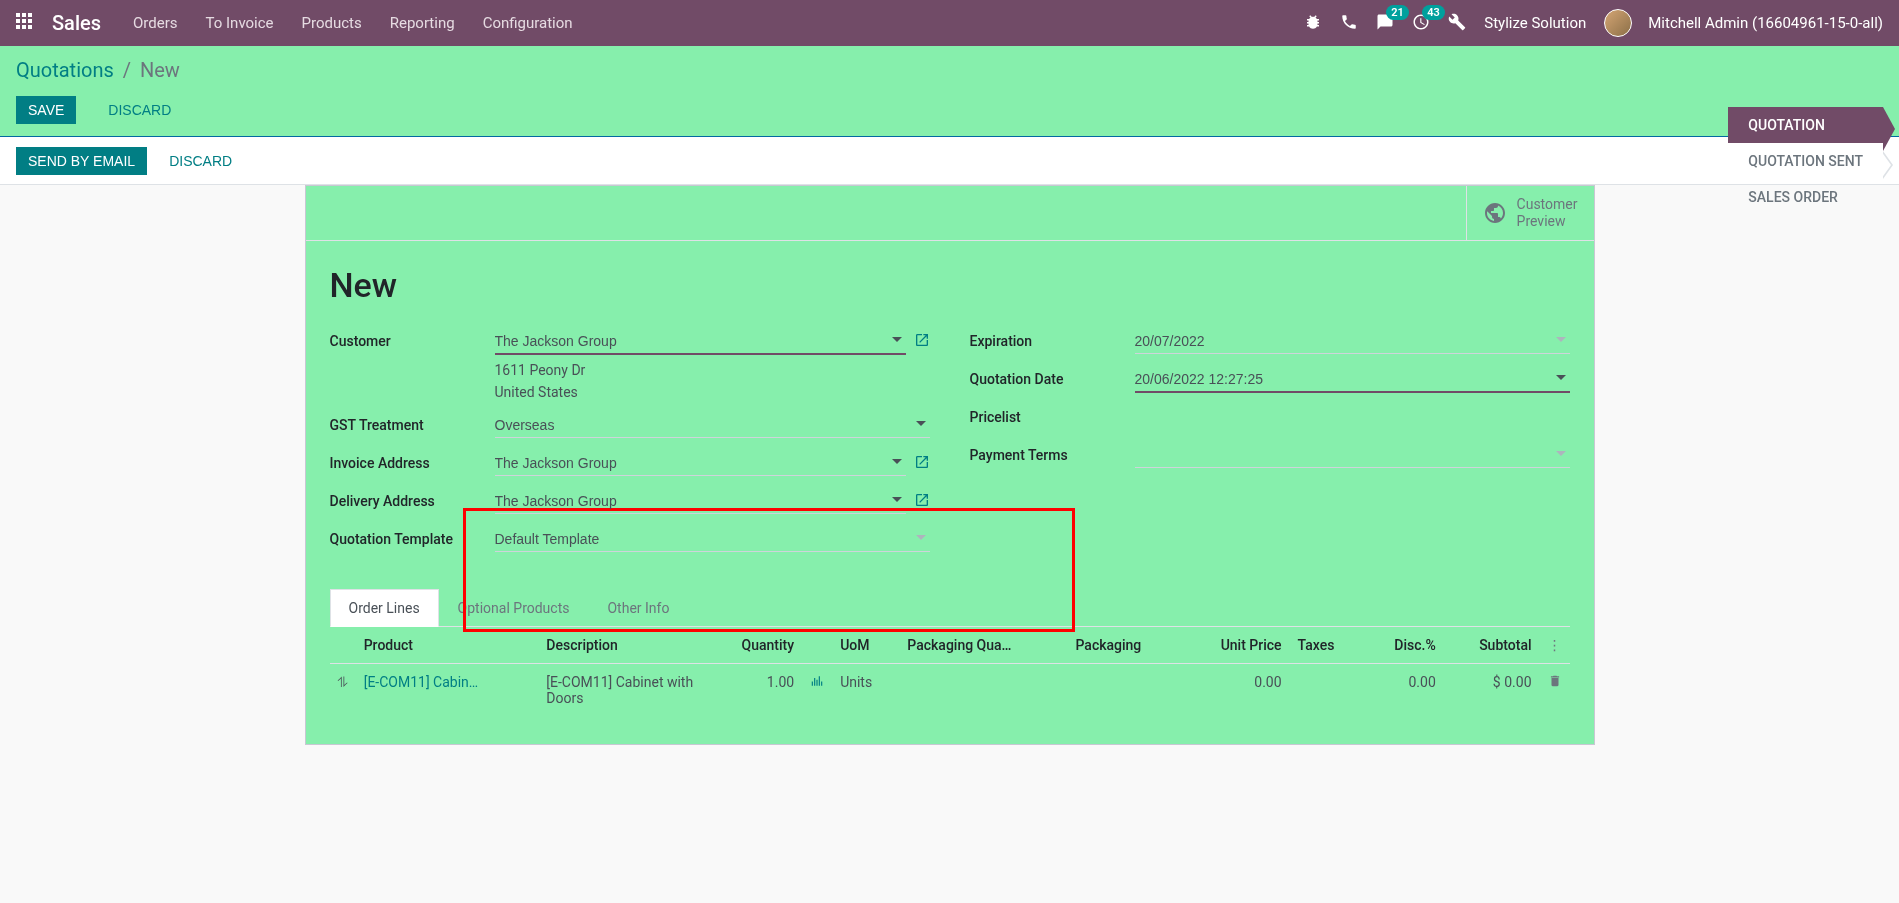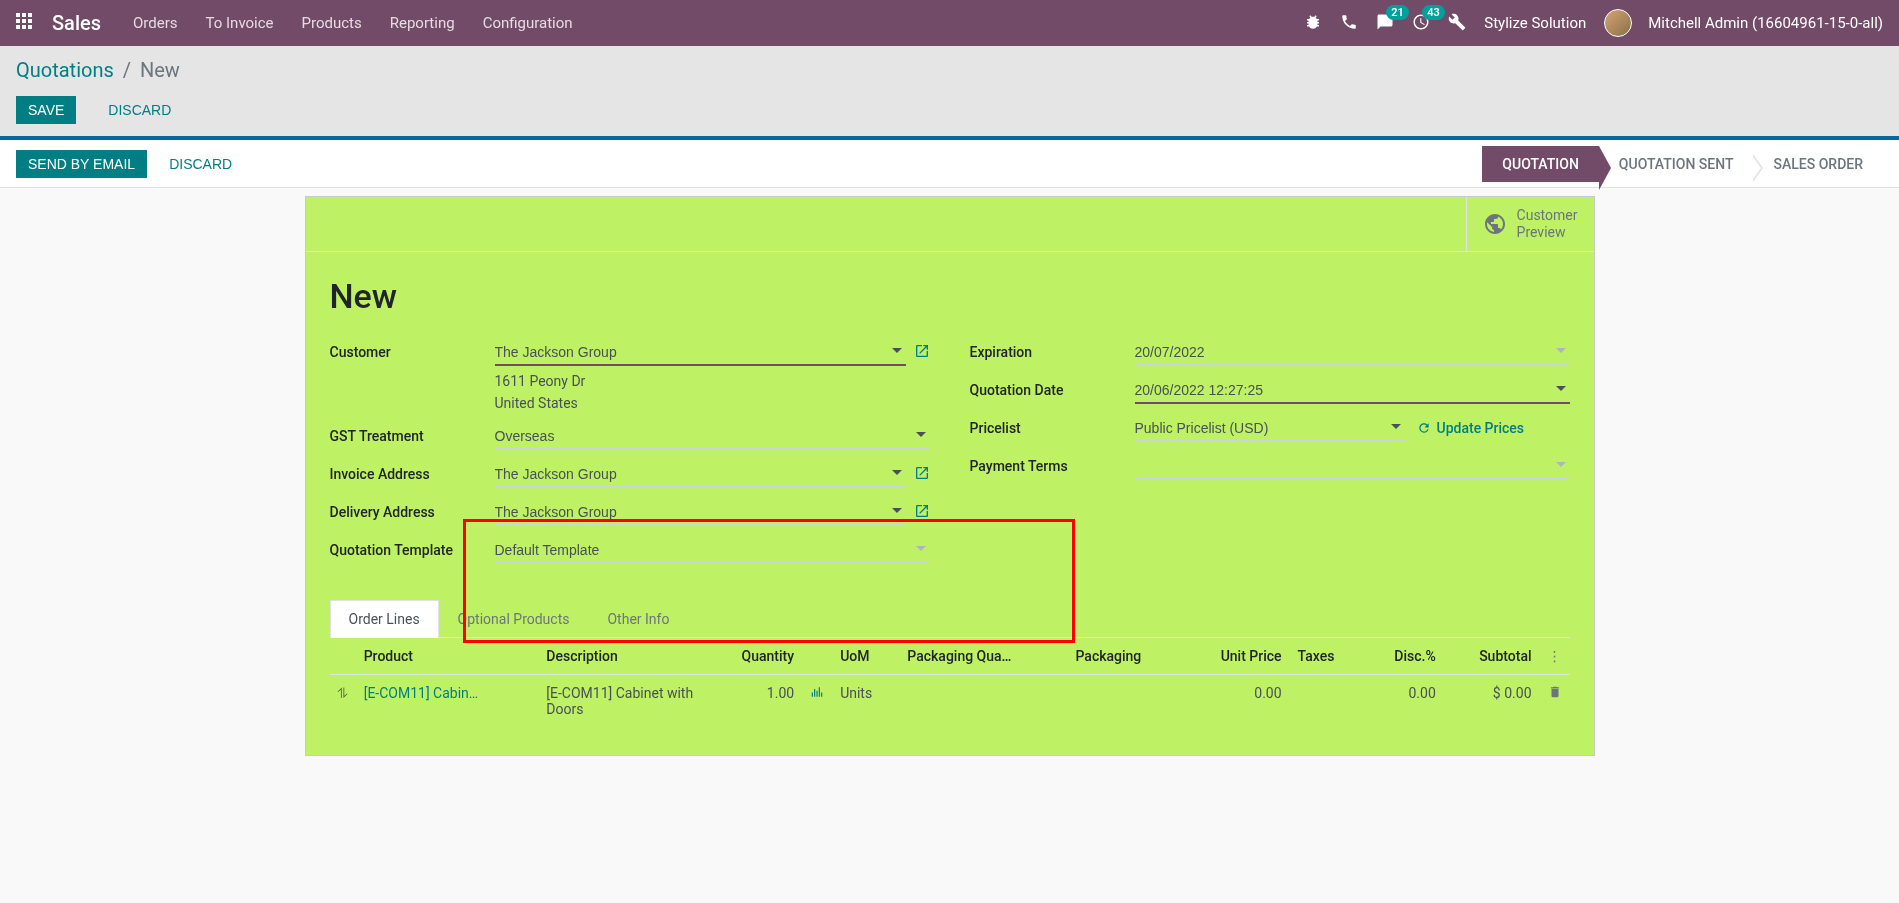--- a/index.html
+++ b/index.html
@@ -14,43 +14,43 @@
   .topnav-menu a { color: #e6dbe2; text-decoration: none; font-size: 15px; }
   .topnav-right { margin-left: auto; display: flex; align-items: center; gap: 18px; }
   .icon-btn { color: #fff; cursor: pointer; position: relative; }
   .icon-btn svg { width: 18px; height: 18px; fill: #fff; }
   .badge { position: absolute; top: -8px; left: 10px; background: #00a09d; color: #fff; font-size: 11px; padding: 1px 5px; border-radius: 9px; font-weight: 600; }
   .company { color: #fff; font-size: 15px; }
   .user { display: flex; align-items: center; gap: 16px; color: #fff; font-size: 15px; }
   .avatar { width: 28px; height: 28px; border-radius: 50%; background: linear-gradient(135deg,#d4a574,#8b6f47); border: 1px solid #fff; }
   
   
-  .control-panel { background: #e5e5e5; border-bottom: 4px solid #0369a1; padding: 12px 24px 0 16px; }
+  .control-panel { background: #86efac; border-bottom: 1px solid #0369a1; padding: 12px 24px 0 16px; }
   .breadcrumb { font-size: 20px; margin-bottom: 14px; }
   .breadcrumb a { color: #017e84; text-decoration: none; }
   .breadcrumb .sep { color: #6c757d; margin: 0 4px; }
   .breadcrumb .current { color: #6c757d; }
   .cp-buttons { display: flex; gap: 20px; margin-bottom: 12px; }
   .btn { padding: 6px 12px; font-size: 14px; border: none; cursor: pointer; font-weight: 500; }
   .btn-primary { background: #017e84; color: #fff; }
   .btn-secondary { background: transparent; color: #017e84; }
   
   
   .statusbar-wrap { background: #fff; border-bottom: 1px solid #dee2e6; display: flex; align-items: center; padding: 0 16px; height: 48px; }
   .statusbar-left { display: flex; gap: 10px; }
-  .statusbar-right { margin-left: auto; display: flex; }
+  .statusbar-right { margin-left: auto; display: flex; flex-direction: column; }
   .status-step { padding: 10px 20px; position: relative; color: #6c757d; font-size: 14px; font-weight: 500; cursor: pointer; }
   .status-step.active { background: #714b67; color: #fff; }
   .status-step.active::after { content: ""; position: absolute; right: -12px; top: 0; border-top: 22px solid transparent; border-bottom: 22px solid transparent; border-left: 12px solid #714b67; }
   .status-step.inactive::after { content: ""; position: absolute; right: -10px; top: 8px; border-top: 14px solid transparent; border-bottom: 14px solid transparent; border-left: 10px solid #dee2e6; z-index: 1; }
   .status-step.inactive::before { content: ""; position: absolute; right: -8px; top: 8px; border-top: 14px solid transparent; border-bottom: 14px solid transparent; border-left: 10px solid #fff; z-index: 2; }
   
   
   .main-area { display: flex; justify-content: center; padding: 0; }
-  .sheet { background: #bef264; border: 1px solid #c8c8d3; width: 1290px; margin-top: 8px; min-height: 560px; position: relative; }
+  .sheet { background: #86efac; border: 1px solid #c8c8d3; width: 1290px; margin-top: 0; min-height: 560px; position: relative; }
   .button-box { display: flex; justify-content: flex-end; border-bottom: 1px solid #dee2e6; }
   .stat-button { display: flex; align-items: center; gap: 10px; padding: 10px 16px; border-left: 1px solid #dee2e6; cursor: pointer; color: #6c757d; }
   .stat-button svg { width: 24px; height: 24px; fill: #6c757d; }
   .stat-text { font-size: 14px; line-height: 1.2; }
   
   .form-body { padding: 24px 24px 0 24px; }
   .form-title { font-size: 34px; color: #212529; margin-bottom: 24px; font-weight: 500; }
   
   .form-columns { display: flex; gap: 40px; }
   .form-col { flex: 1; }
@@ -78,21 +78,21 @@
   .order-table { width: 100%; border-collapse: collapse; }
   .order-table th { text-align: left; padding: 10px 8px; font-weight: 500; border-bottom: 1px solid #dee2e6; font-size: 14px; color: #212529; }
   .order-table th.num, .order-table td.num { text-align: right; }
   .order-table td { padding: 10px 8px; font-size: 14px; color: #495057; vertical-align: top; }
   .order-table .prod-link { color: #017e84; }
   .row-handle { color: #adb5bd; cursor: grab; padding: 10px 4px; }
   .kebab { cursor: pointer; color: #6c757d; }
   .chart-icon svg { width: 14px; height: 14px; fill: #017e84; }
   .trash-icon svg { width: 14px; height: 14px; fill: #6c757d; }
   
-  .field-wrap { display: flex; align-items: center; }
+  .field-wrap { display: flex; align-items: center; justify-content: flex-end; }
   .field-slot { flex: 1; position: relative; }
 </style>
 </head>
 <body>
 
 <div class="topnav">
   <div class="apps-icon">
     <span></span>
       <span></span>
       <span></span>
@@ -271,34 +271,20 @@
             <div class="form-label">Quotation Date</div>
             <div class="form-field">
               <div class="field-slot">
                 <input class="field-input required" value="20/06/2022 12:27:25" style="">
                 <div class="caret"></div>
               </div>
             </div>
           </div>
           <div class="form-row">
             <div class="form-label">Pricelist</div>
-            <div class="form-field">
-              <div class="field-wrap">
-                <div class="field-slot" style="max-width:270px">
-                  <input class="field-input" value="Public Pricelist (USD)" style="">
-                  <div class="caret"></div>
-                </div>
-                <span class="update-link">
-                  <svg viewBox="0 0 24 24">
-                      <path d="M17.65 6.35C16.2 4.9 14.21 4 12 4c-4.42 0-7.99 3.58-7.99 8s3.57 8 7.99 8c3.73 0 6.84-2.55 7.73-6h-2.08c-.82 2.33-3.04 4-5.65 4-3.31 0-6-2.69-6-6s2.69-6 6-6c1.66 0 3.14.69 4.22 1.78L13 11h7V4l-2.35 2.35z"></path>
-                    </svg>
-                  <span>Update Prices</span>
-                </span>
-              </div>
-            </div>
           </div>
           <div class="form-row">
             <div class="form-label">Payment Terms</div>
             <div class="form-field">
               <div class="field-slot">
                 <input class="field-input" value="" style="">
                 <div class="caret" style="border-top-color:#adb5bd"></div>
               </div>
             </div>
           </div>

